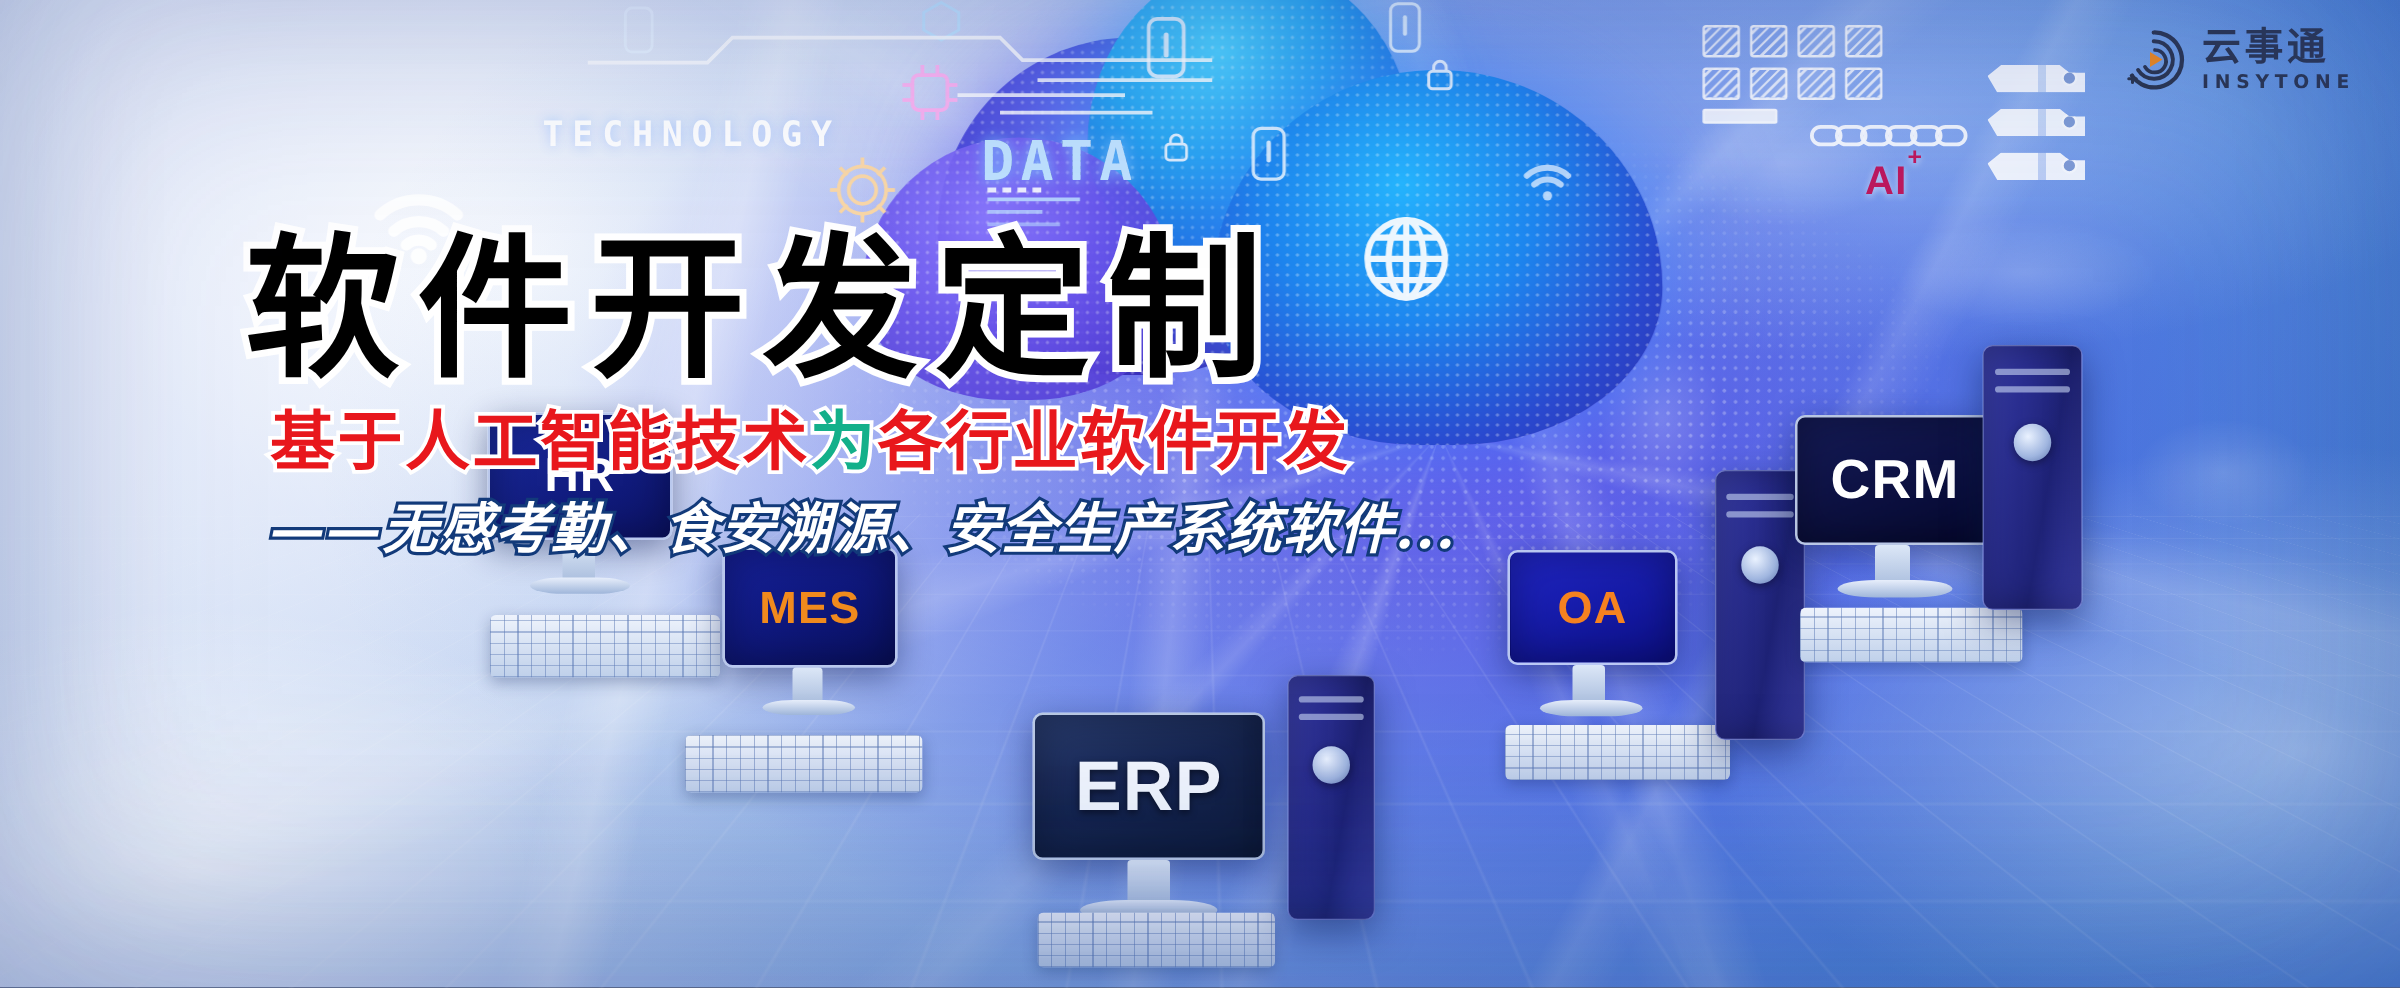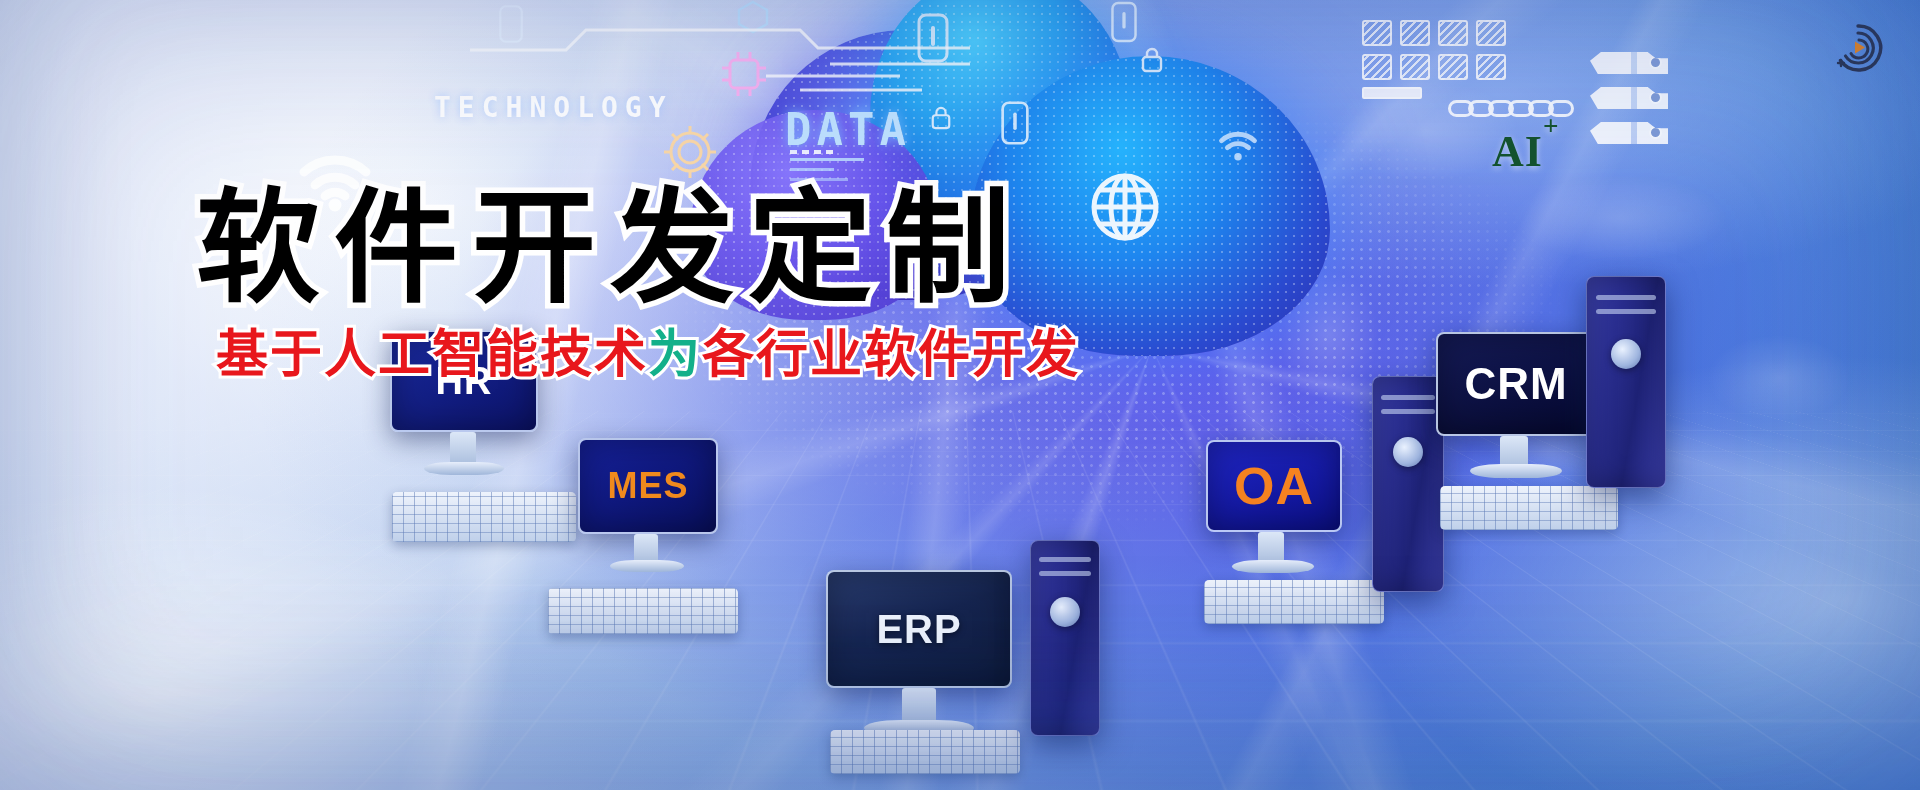--- a/index.html
+++ b/index.html
@@ -211,22 +211,22 @@
     font-family:"DejaVu Sans Mono","Liberation Mono",monospace;
     font-size:44px;font-weight:700;letter-spacing:5px;
     color:#bfe2ff;
     text-shadow:0 0 12px rgba(120,190,255,.95);
     background-image:repeating-linear-gradient(0deg, rgba(10,40,110,.9) 0 2px, rgba(0,0,0,0) 2px 5px),
                      repeating-linear-gradient(90deg, rgba(10,40,110,.75) 0 1px, rgba(0,0,0,0) 1px 4px);
     -webkit-background-clip:text;background-clip:text;text-align:center;
   }
   .ai-word{
     position:absolute;left:1492px;top:126px;
-    font-family:Liberation Serif, serif;
-    font-size:44px;font-weight:900;color:#14532d;letter-spacing:1px;
+    font-family:Liberation Sans, sans-serif;
+    font-size:32px;font-weight:900;color:#be185d;letter-spacing:1px;
     text-shadow:0 2px 6px rgba(255,255,255,.55);
   }
   .ai-word sup{font-size:.62em;top:-.55em;position:relative;}
 
   
   .logo{position:absolute;right:36px;top:22px;display:flex;align-items:center;gap:13px;}
   .logo-mark{width:52px;height:52px;flex:none;}
   .logo-text{display:flex;flex-direction:column;line-height:1;}
   .logo-cn{
     font-family:"DejaVu Sans","Liberation Sans",sans-serif;
@@ -290,36 +290,36 @@
     <div class="screen" style="left:578px;top:438px;width:140px;height:96px;background:linear-gradient(150deg,#16219c,#080f5e);">
       <span class="screen-label" style="font-size:36px;color:#f08a1d;">MES</span>
     </div>
     <div class="stand" style="left:634px;top:534px;width:24px;height:30px;"></div>
     <div class="base" style="left:610px;top:560px;width:74px;height:12px;"></div>
     <div class="kbd" style="left:548px;top:588px;width:190px;height:46px;"></div>
   </div>
 
   <div class="device">
     <div class="screen" style="left:826px;top:570px;width:186px;height:118px;background:linear-gradient(160deg,#2b3f74 0%,#16254f 45%,#0d1936 100%);">
-      <span class="screen-label" style="font-size:40px;color:#f2f7ff;text-shadow:0 2px 6px rgba(0,0,0,.5);">ERP</span>
+      <span class="screen-label" style="font-size:56px;color:#f2f7ff;text-shadow:0 2px 6px rgba(0,0,0,.5);">ERP</span>
     </div>
     <div class="stand" style="left:902px;top:688px;width:34px;height:38px;"></div>
     <div class="base" style="left:864px;top:720px;width:110px;height:16px;"></div>
     <div class="kbd" style="left:830px;top:730px;width:190px;height:44px;"></div>
   </div>
 
   <div class="tower" style="left:1030px;top:540px;width:70px;height:196px;">
     <div class="slot" style="top:16px;"></div>
     <div class="slot" style="top:30px;"></div>
     <div class="dial" style="top:56px;"></div>
   </div>
 
   <div class="device">
     <div class="screen" style="left:1206px;top:440px;width:136px;height:92px;background:linear-gradient(160deg,#2026c8,#0b0f86);">
-      <span class="screen-label" style="font-size:52px;color:#f58220;">OA</span>
+      <span class="screen-label" style="font-size:36px;color:#f58220;">OA</span>
     </div>
     <div class="stand" style="left:1258px;top:532px;width:26px;height:32px;"></div>
     <div class="base" style="left:1232px;top:560px;width:82px;height:13px;"></div>
     <div class="kbd" style="left:1204px;top:580px;width:180px;height:44px;"></div>
   </div>
 
   <div class="tower" style="left:1372px;top:376px;width:72px;height:216px;">
     <div class="slot" style="top:18px;"></div>
     <div class="slot" style="top:32px;"></div>
     <div class="dial" style="top:60px;"></div>
@@ -490,30 +490,35 @@
   <div class="data-word">DATA</div>
   <div class="ai-word"><span>AI</span><sup>+</sup></div>
 
   <div class="copy">
     <h1 class="headline">软件开发定制</h1>
 
     <div class="subline">
       <span>基于人工智能技术</span><span class="accent">为</span><span>各行业软件开发</span>
     </div>
 
+    <div class="tagline">——无感考勤、食安溯源、安全生产系统软件...</div>
 
   </div>
 
   <div class="logo">
     <svg class="logo-mark" viewBox="0 0 52 52" fill="none">
       <path d="M26 4 A22 22 0 1 1 8.5 38.5" stroke="#2b3550" stroke-width="3.4" fill="none" stroke-linecap="round"></path>
       <path d="M26 11 A15 15 0 1 1 13.5 34" stroke="#2b3550" stroke-width="3.2" fill="none" stroke-linecap="round"></path>
       <path d="M27 18 A9 9 0 1 1 19 31.5" stroke="#2b3550" stroke-width="3" fill="none" stroke-linecap="round"></path>
       <polygon points="23,19.5 33,25.5 23,31.5" fill="#f08a1d"></polygon>
       <g stroke="#2b3550" stroke-width="2.4" stroke-linecap="round">
         <line x1="6" y1="41" x2="12" y2="41"></line>
         <line x1="9" y1="38" x2="9" y2="44"></line>
       </g>
     </svg>
+    <div class="logo-text">
+      <span class="logo-cn">云事通</span>
+      <span class="logo-en">INSYTONE</span>
+    </div>
   </div>
 
   <div class="bg bg-vignette"></div>
 </div>
 
 </body></html>

